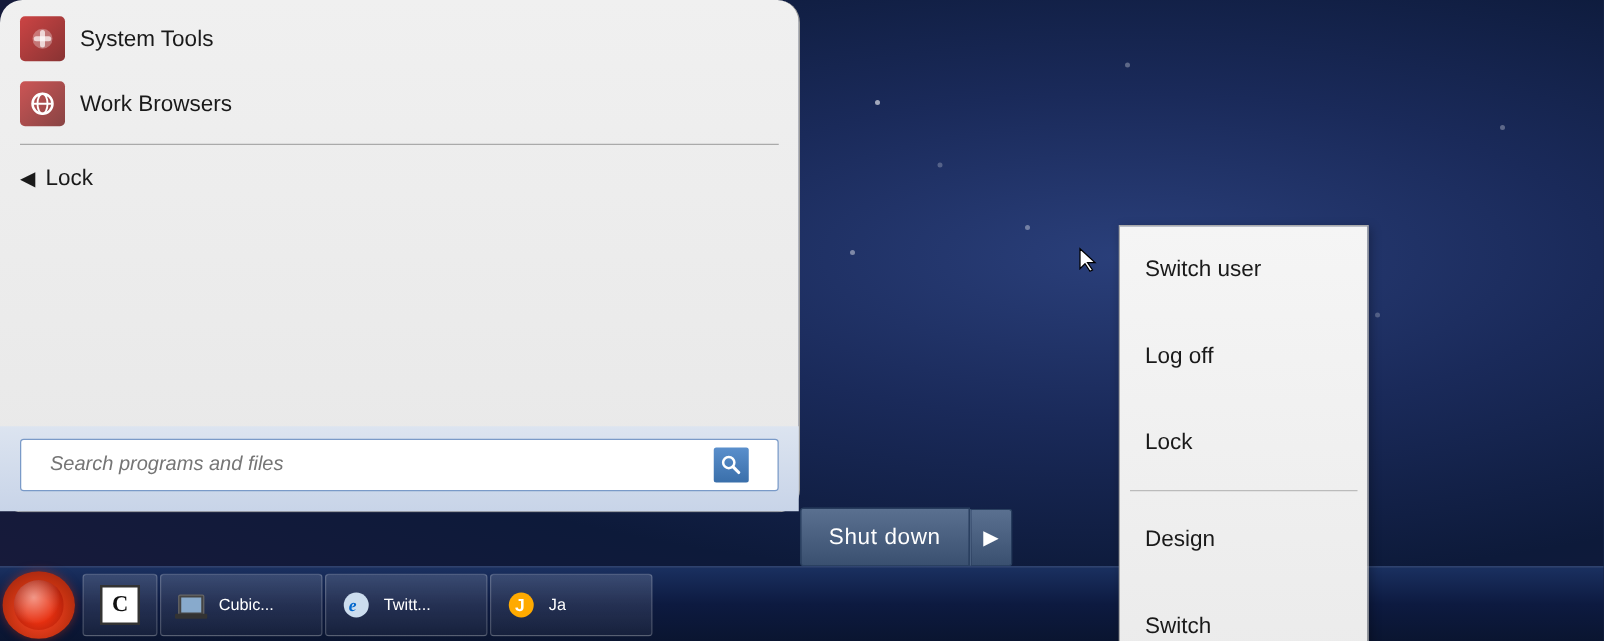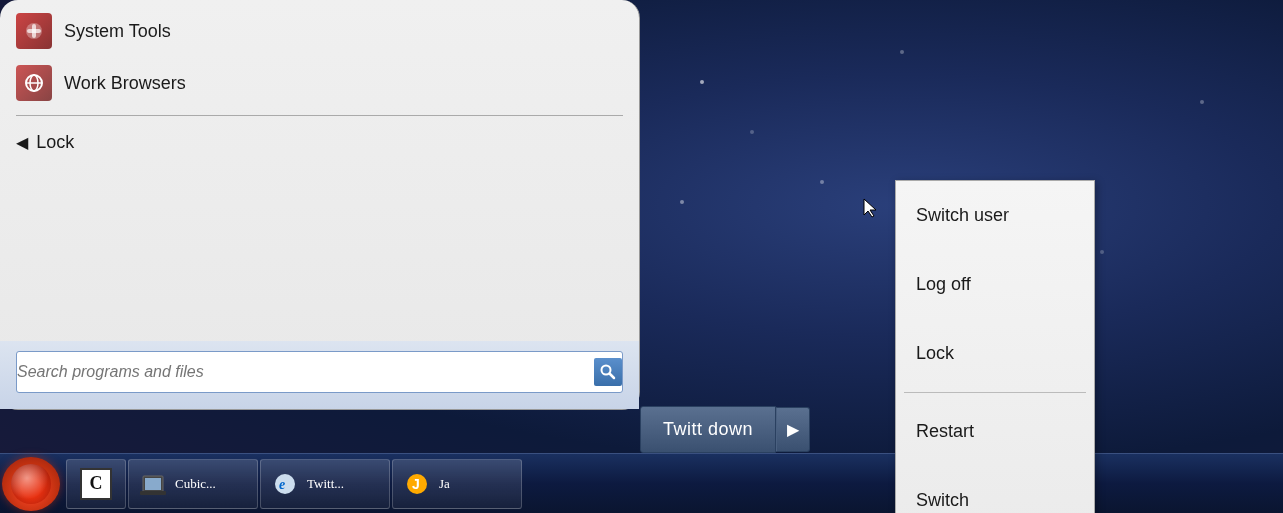--- a/index.html
+++ b/index.html
@@ -87,21 +87,21 @@
       padding: 10px 16px 16px;
       background: linear-gradient(to bottom, #dce4f0, #c8d4e8);
     }
 
     .search-input-wrap {
       display: flex;
       align-items: center;
       background: white;
       border: 1px solid #7a9ac8;
       border-radius: 3px;
-      padding: 6px 0;
+      padding: 6px 23px;
       gap: 8px;
     }
 
     .search-input-wrap input {
       border: none;
       outline: none;
       font-size: 16px;
       color: #888;
       font-style: italic;
       background: transparent;
@@ -244,21 +244,20 @@
       justify-content: center;
       font-size: 20px;
     }
 
     .taskbar-text {
       font-size: 13px;
       white-space: nowrap;
       overflow: hidden;
       text-overflow: ellipsis;
       max-width: 80px;
-      font-family: Liberation Serif, serif;
     }
 
     
     .taskbar-c-btn {
       height: 50px;
       min-width: 60px;
       background: linear-gradient(to bottom, rgba(255,255,255,0.15) 0%, rgba(255,255,255,0.05) 100%);
       border: 1px solid rgba(255,255,255,0.2);
       border-radius: 3px;
       display: flex;
@@ -359,40 +358,40 @@
           <circle cx="6" cy="6" r="4.5" fill="none" stroke="white" stroke-width="2"></circle>
           <line x1="9.5" y1="9.5" x2="14" y2="14" stroke="white" stroke-width="2.5" stroke-linecap="round"></line>
         </svg>
       </button>
     </div>
   </div>
 </div>
 
 <div class="shutdown-area">
   <button class="shutdown-btn">
-    <span>Twitt down</span>
+    <span>Shut down</span>
   </button>
   <button class="shutdown-arrow">
     <span>▶</span>
   </button>
 </div>
 
 <div class="flyout-menu">
   <div class="flyout-item">
     <span>Switch user</span>
   </div>
   <div class="flyout-item">
     <span>Log off</span>
   </div>
   <div class="flyout-item">
     <span>Lock</span>
   </div>
   <div class="flyout-divider"></div>
   <div class="flyout-item">
-    <span>Restart</span>
+    <span>Design</span>
   </div>
   <div class="flyout-item">
     <span>Switch</span>
   </div>
 </div>
 
 <div class="taskbar">
 
   <div class="start-button">
     <div class="start-orb"></div>

